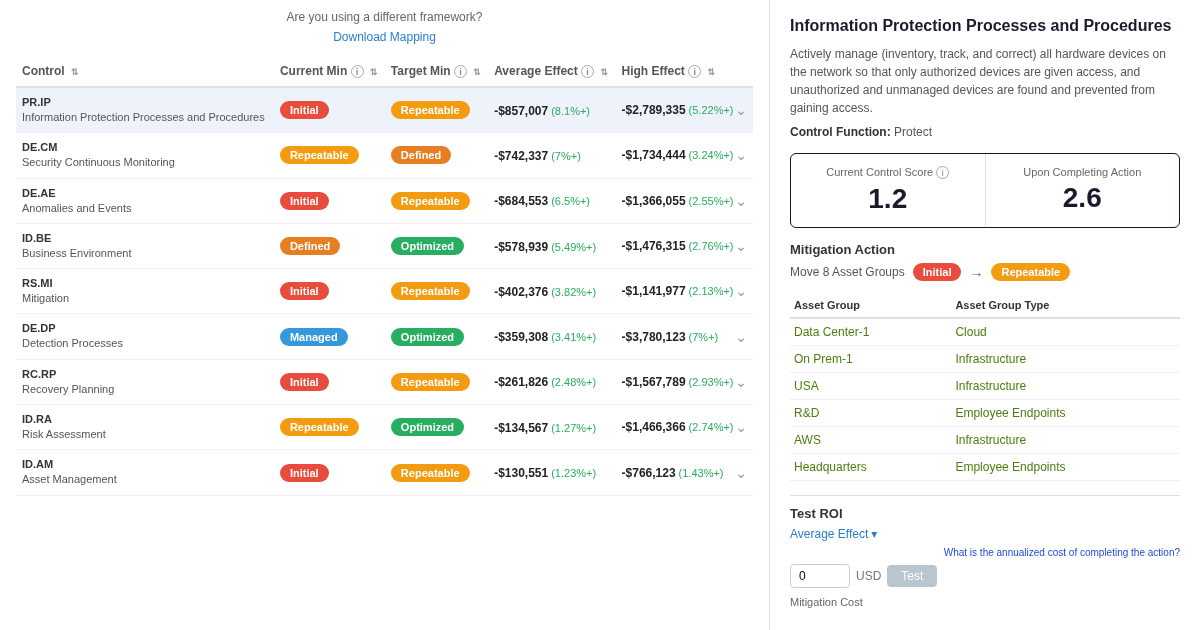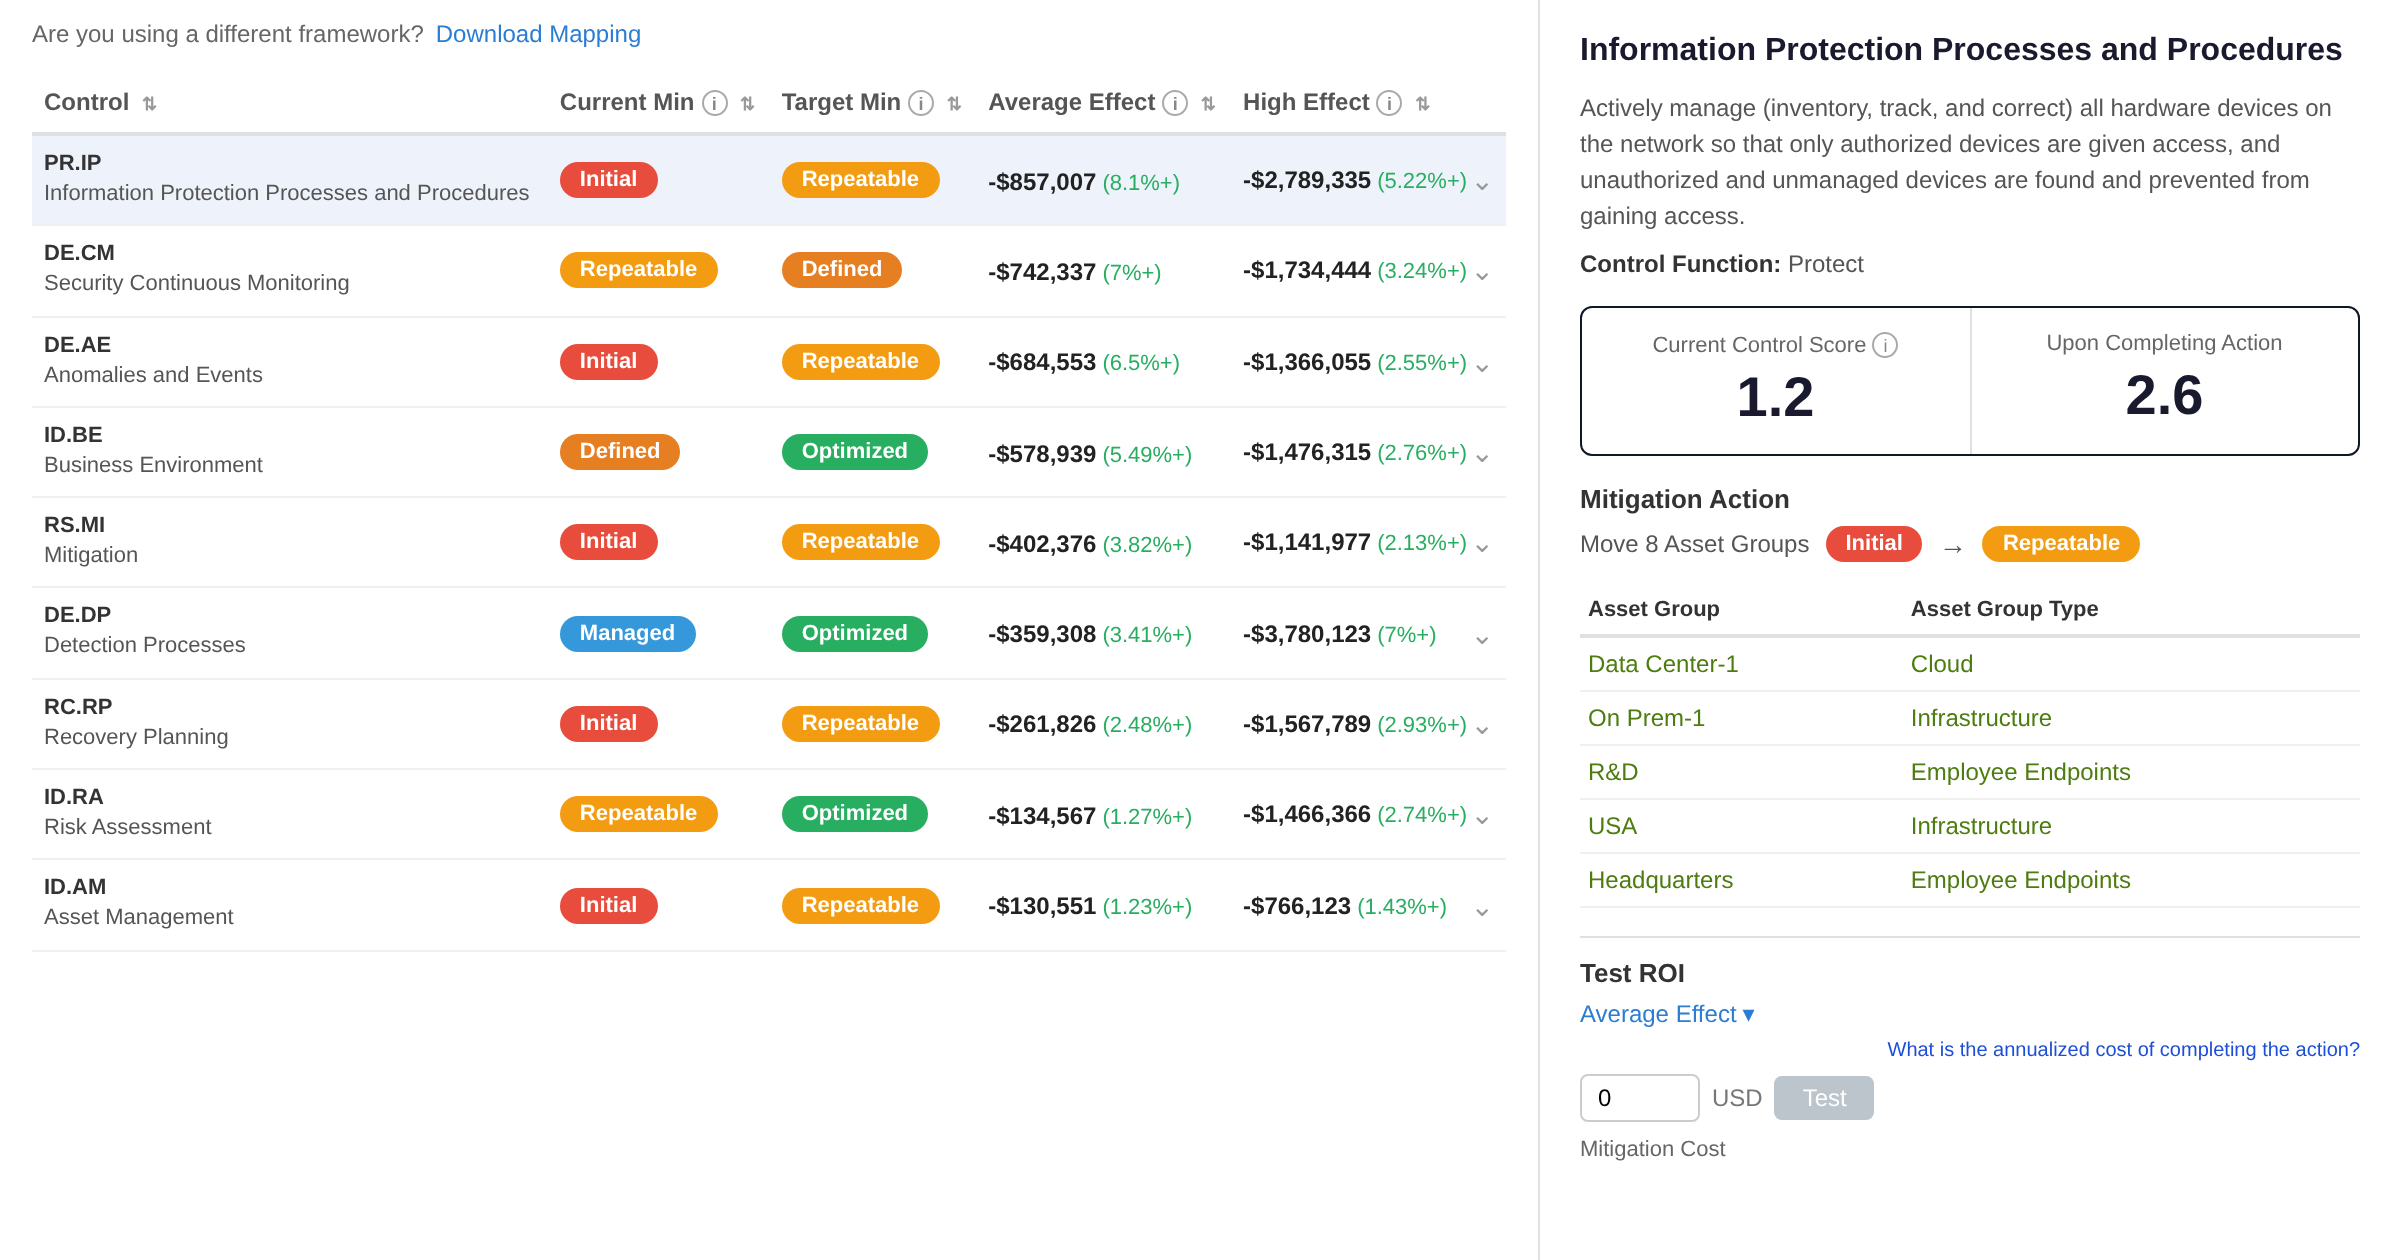--- a/index.html
+++ b/index.html
@@ -1,20 +1,20 @@
 <!DOCTYPE html>
 <html><head>
   <meta charset="utf-8">
   <style>
     * { box-sizing: border-box; margin: 0; padding: 0; }
     body { font-family: -apple-system, BlinkMacSystemFont, 'Segoe UI', sans-serif; font-size: 13px; background: #f5f6fa; color: #333; }
     .container { display: flex; width: 1200px; height: 630px; overflow: hidden; }
     .left-panel { flex: 1; padding: 10px 16px; overflow-y: auto; background: #fff; border-right: 1px solid #e0e0e0; }
     .right-panel { width: 430px; padding: 16px 20px; overflow-y: auto; background: #fff; }
-    .top-bar { display: flex; align-items: center; gap: 6px; margin-bottom: 12px; font-size: 12px; color: #666; }
+    .top-bar { display: flex; align-items: center; gap: 6px; margin-bottom: 12px; font-size: 12px; color: #666; flex-direction: column; }
     .top-bar a { color: #2b7dd4; text-decoration: none; }
     table { width: 100%; border-collapse: collapse; }
     thead th { font-size: 12px; font-weight: 600; color: #555; padding: 8px 6px; border-bottom: 2px solid #e0e0e0; text-align: left; white-space: nowrap; }
     thead th .sort-icon { display: inline-block; margin-left: 3px; font-size: 9px; color: #999; }
     thead th .info-icon { display: inline-block; width: 13px; height: 13px; border-radius: 50%; border: 1px solid #aaa; text-align: center; line-height: 12px; font-size: 9px; color: #888; cursor: pointer; }
     tbody tr { border-bottom: 1px solid #f0f0f0; }
     tbody tr.selected { background: #eef3fb; }
     .cell-code { font-weight: 700; font-size: 11px; color: #333; margin-bottom: 2px; }
     .cell-name { font-size: 11px; color: #555; line-height: 1.3; }
     td { padding: 8px 6px; vertical-align: middle; }
@@ -233,25 +233,29 @@
       <tbody id="asset-table-body">
           <tr>
             <td>Data Center-1</td>
             <td>Cloud</td>
           </tr>
           <tr>
             <td>On Prem-1</td>
             <td>Infrastructure</td>
           </tr>
           <tr>
+            <td>USA</td>
+            <td>Infrastructure</td>
+          </tr>
+          <tr>
             <td>R&amp;D</td>
             <td>Employee Endpoints</td>
           </tr>
           <tr>
-            <td>USA</td>
+            <td>AWS</td>
             <td>Infrastructure</td>
           </tr>
           <tr>
             <td>Headquarters</td>
             <td>Employee Endpoints</td>
           </tr>
         </tbody>
     </table>
 
     <div class="test-roi-section">

